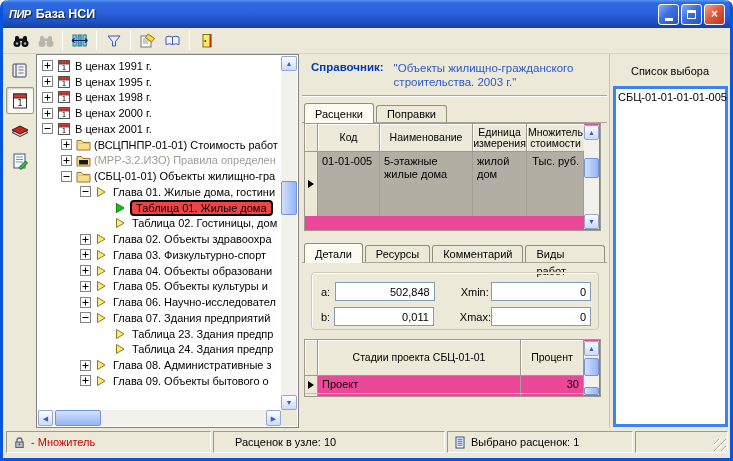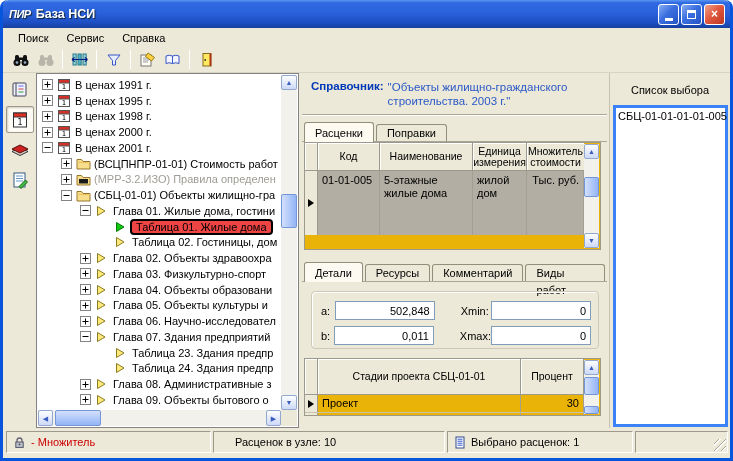--- a/index.html
+++ b/index.html
@@ -51,29 +51,29 @@
   .tree-vsb .track, .grid-vsb .track { flex:1; position:relative; }
   .tree-vsb .sb-thumb { position:absolute; left:0; right:0; top:34%; height:34px; }
   .tree-hsb { position:absolute; left:1px; right:17px; bottom:1px; height:16px; background:#f2f1eb; display:flex; }
   .tree-hsb .sb-btn { width:15px; height:16px; flex:none; }
   .tree-hsb .track { flex:1; position:relative; }
   .tree-hsb .sb-thumb { position:absolute; top:0; bottom:0; left:2px; width:46px; }
   .sb-corner { position:absolute; right:1px; bottom:1px; width:16px; height:16px; background:#ece9d8; }
 
   
   .middle { width:305px; margin-left:3px; display:flex; flex-direction:column; }
-  .ref-header { height:42px; border-bottom:1px solid #aca899; box-shadow:0 1px 0 #fff; display:flex; gap:4px; padding:7px 4px 0 9px; }
+  .ref-header { height:42px; border-bottom:1px solid #aca899; box-shadow:0 1px 0 #fff; display:flex; gap:10px; padding:7px 4px 0 9px; }
   .ref-label { color:#0038b8; font-weight:bold; font-size:11.5px; }
   .ref-value { color:#2b58c8; font-size:11.5px; line-height:14px; width:208px; }
   .tabs { display:flex; align-items:flex-end; border-bottom:1px solid #a9a695; padding-left:2px; height:22px; margin-top:5px; }
   .tabs2 { margin-top:10px; }
   .tab { background:#ece9d8; border:1px solid #8f8f7b; border-bottom:none; border-radius:3px 3px 0 0; padding:0 10px; font-size:11px; margin-right:2px; height:17px; line-height:17px; }
   .tab.active { background:#fcfaf1; height:20px; line-height:20px; margin-bottom:-1px; z-index:2; position:relative; }
 
-  .grid { position:relative; border:1px solid #9d9a8d; background:#eab308; margin-left:2px; }
+  .grid { position:relative; border:1px solid #9d9a8d; background:#ec4899; margin-left:2px; }
   .rates-grid { width:297px; height:108px; margin-top:0; }
   .g-inner { position:absolute; inset:0 16px 0 0; overflow:hidden; }
   .g-head { display:flex; background:#ece9d8; }
   .hcell { border-right:1px solid #9d9a8d; border-bottom:1px solid #9d9a8d; box-shadow:inset 1px 1px 0 #fff; display:flex; align-items:center; justify-content:center; text-align:center; font-size:10.5px; line-height:11px; padding:0 1px; }
   .rates-grid .g-head { height:28px; }
   .w-ind { width:13px; flex:none; }
   .w-code { width:62px; flex:none; }
   .w-name { width:93px; flex:none; }
   .w-unit { width:54px; flex:none; }
   .w-mult { flex:1; }
@@ -131,25 +131,20 @@
       <span class="wbtn bmin">
           <span class="min-glyph"></span>
         </span>
       <span class="wbtn bmax">
           <span class="max-glyph"></span>
         </span>
       <span class="wbtn bclose">×</span>
     </span>
   </div>
 
-  <div class="menubar">
-    <span class="menu-item">Поиск</span>
-    <span class="menu-item">Сервис</span>
-    <span class="menu-item">Справка</span>
-  </div>
 
   <div class="toolbar">
     <span class="tbtn">
         <span>
           <svg width="18" height="15" viewBox="0 0 18 15">
             <rect x="3" y="3" width="4" height="6" rx="1.5" fill="#111"></rect>
             <rect x="11" y="3" width="4" height="6" rx="1.5" fill="#111"></rect>
             <rect x="7" y="5.5" width="4" height="2.5" fill="#111"></rect>
             <circle cx="5" cy="10.5" r="3.5" fill="#111"></circle>
             <circle cx="13" cy="10.5" r="3.5" fill="#111"></circle>

